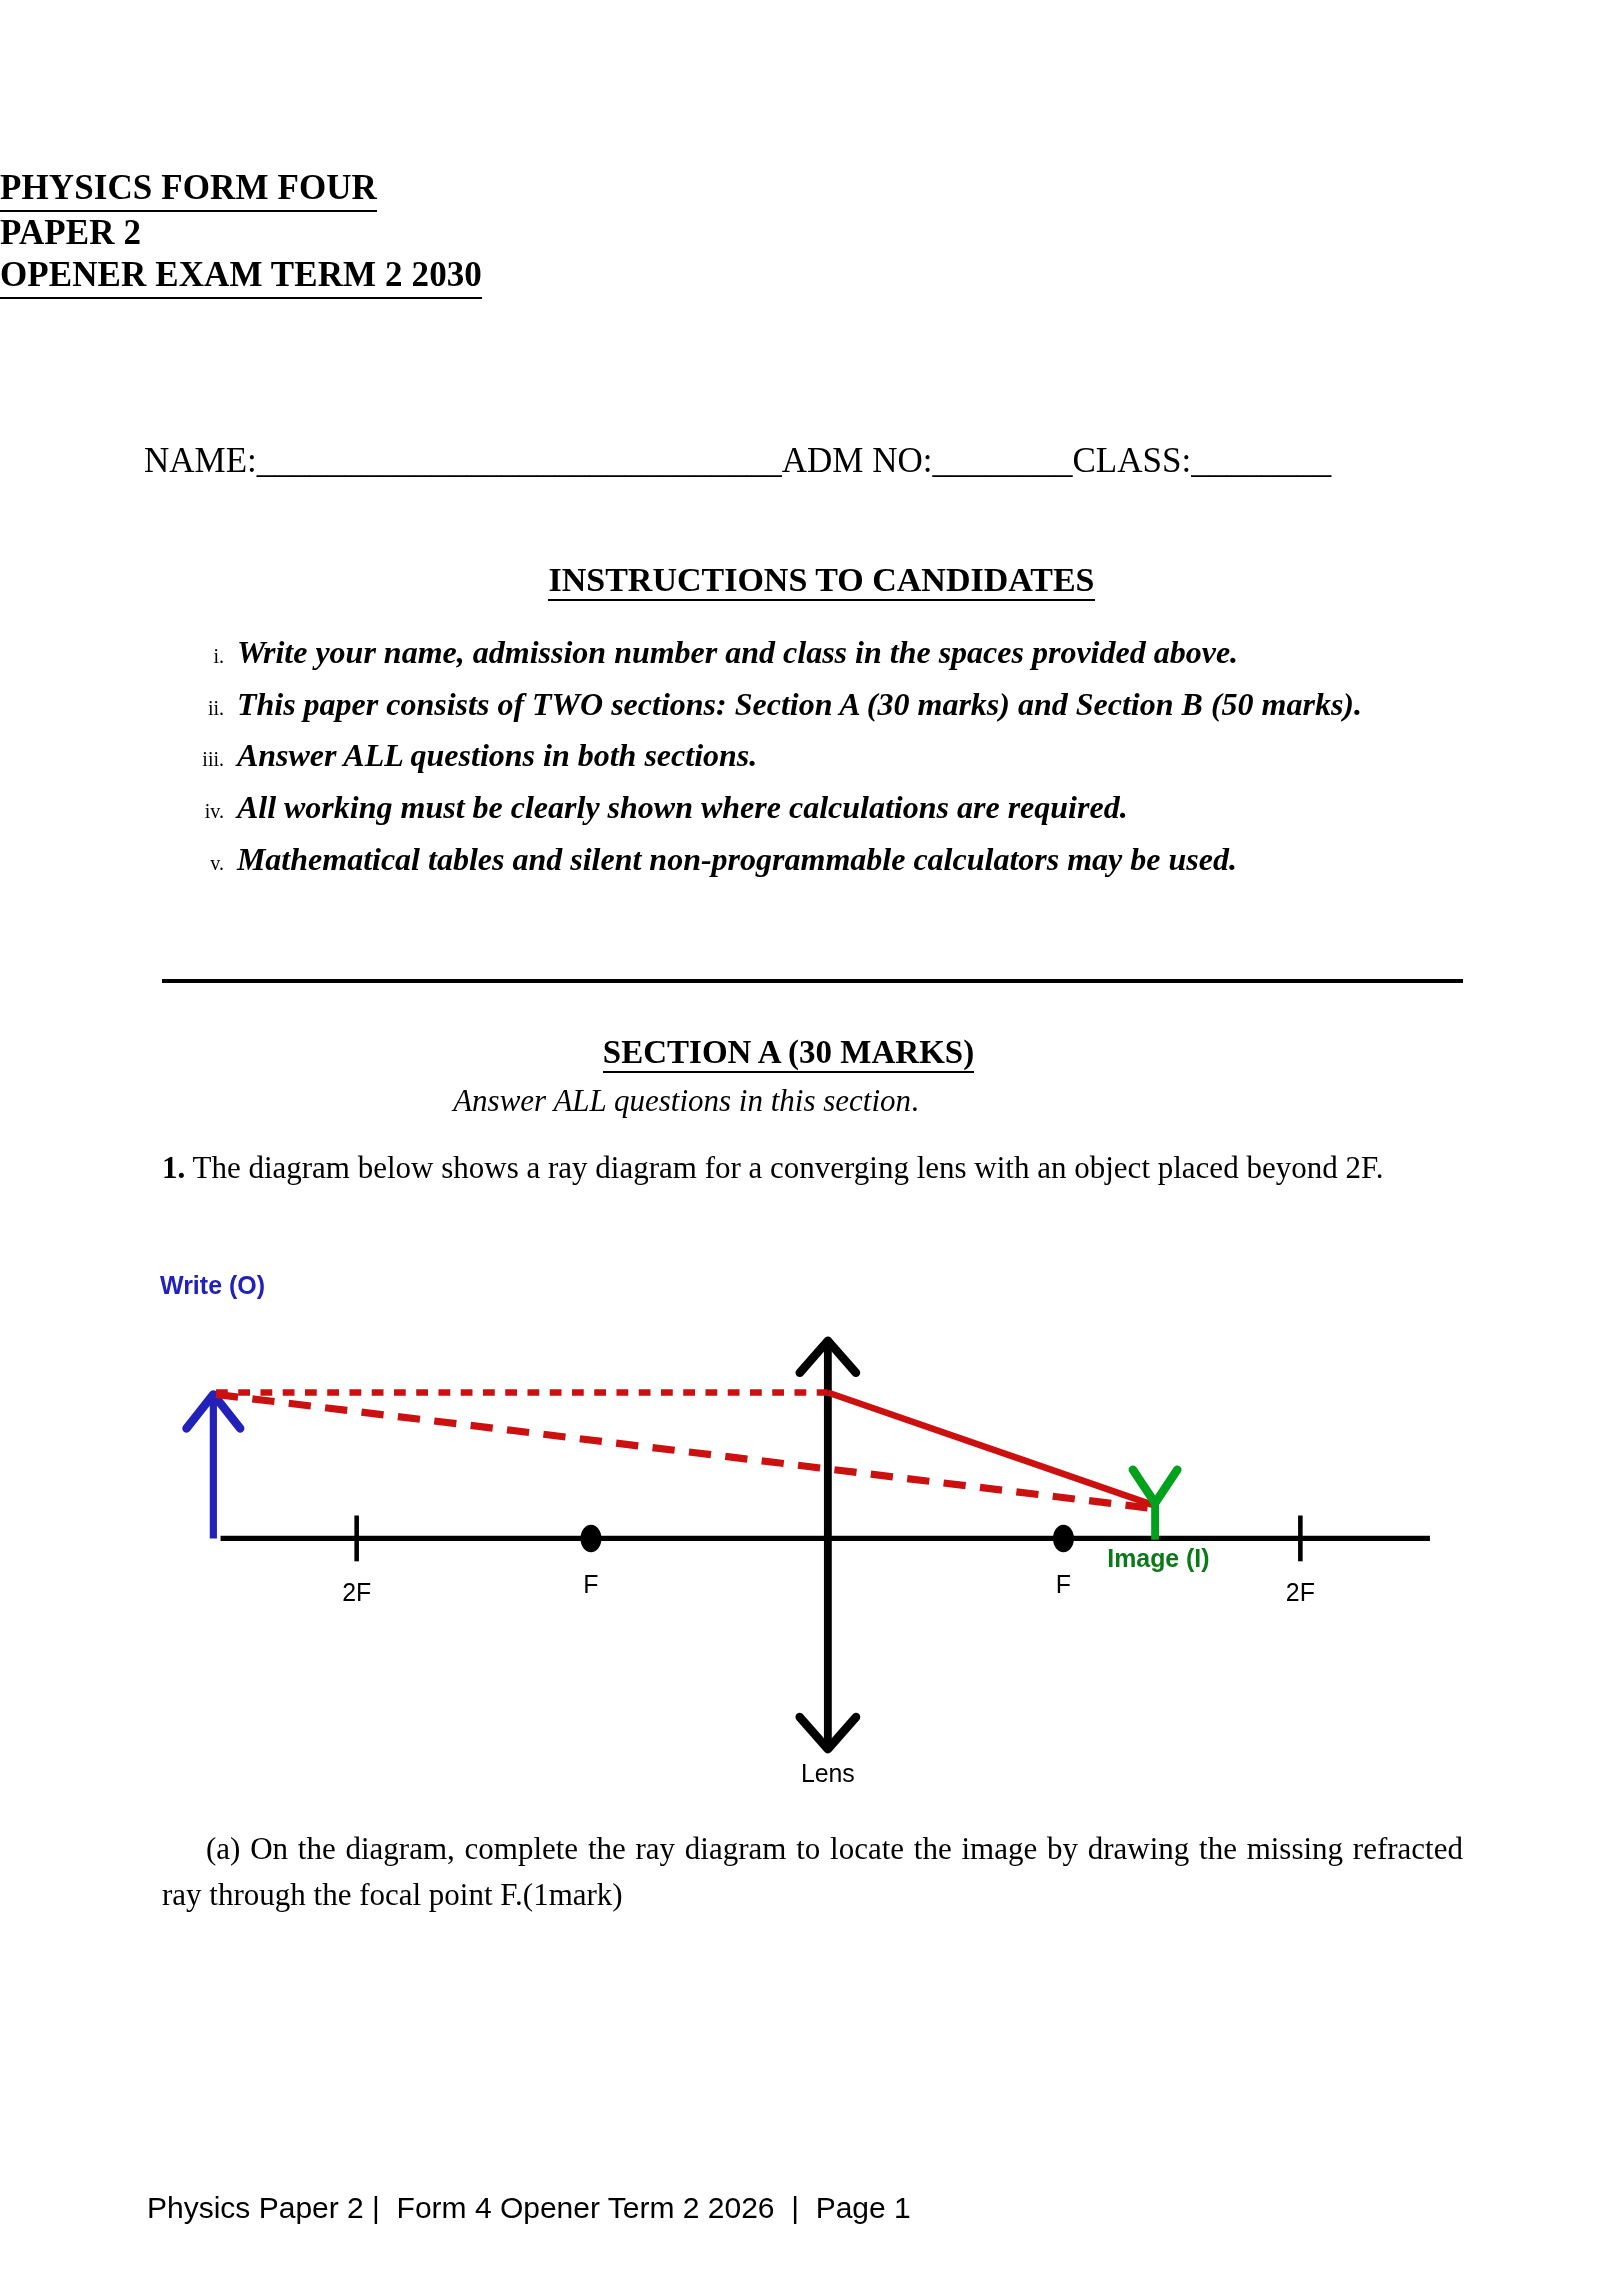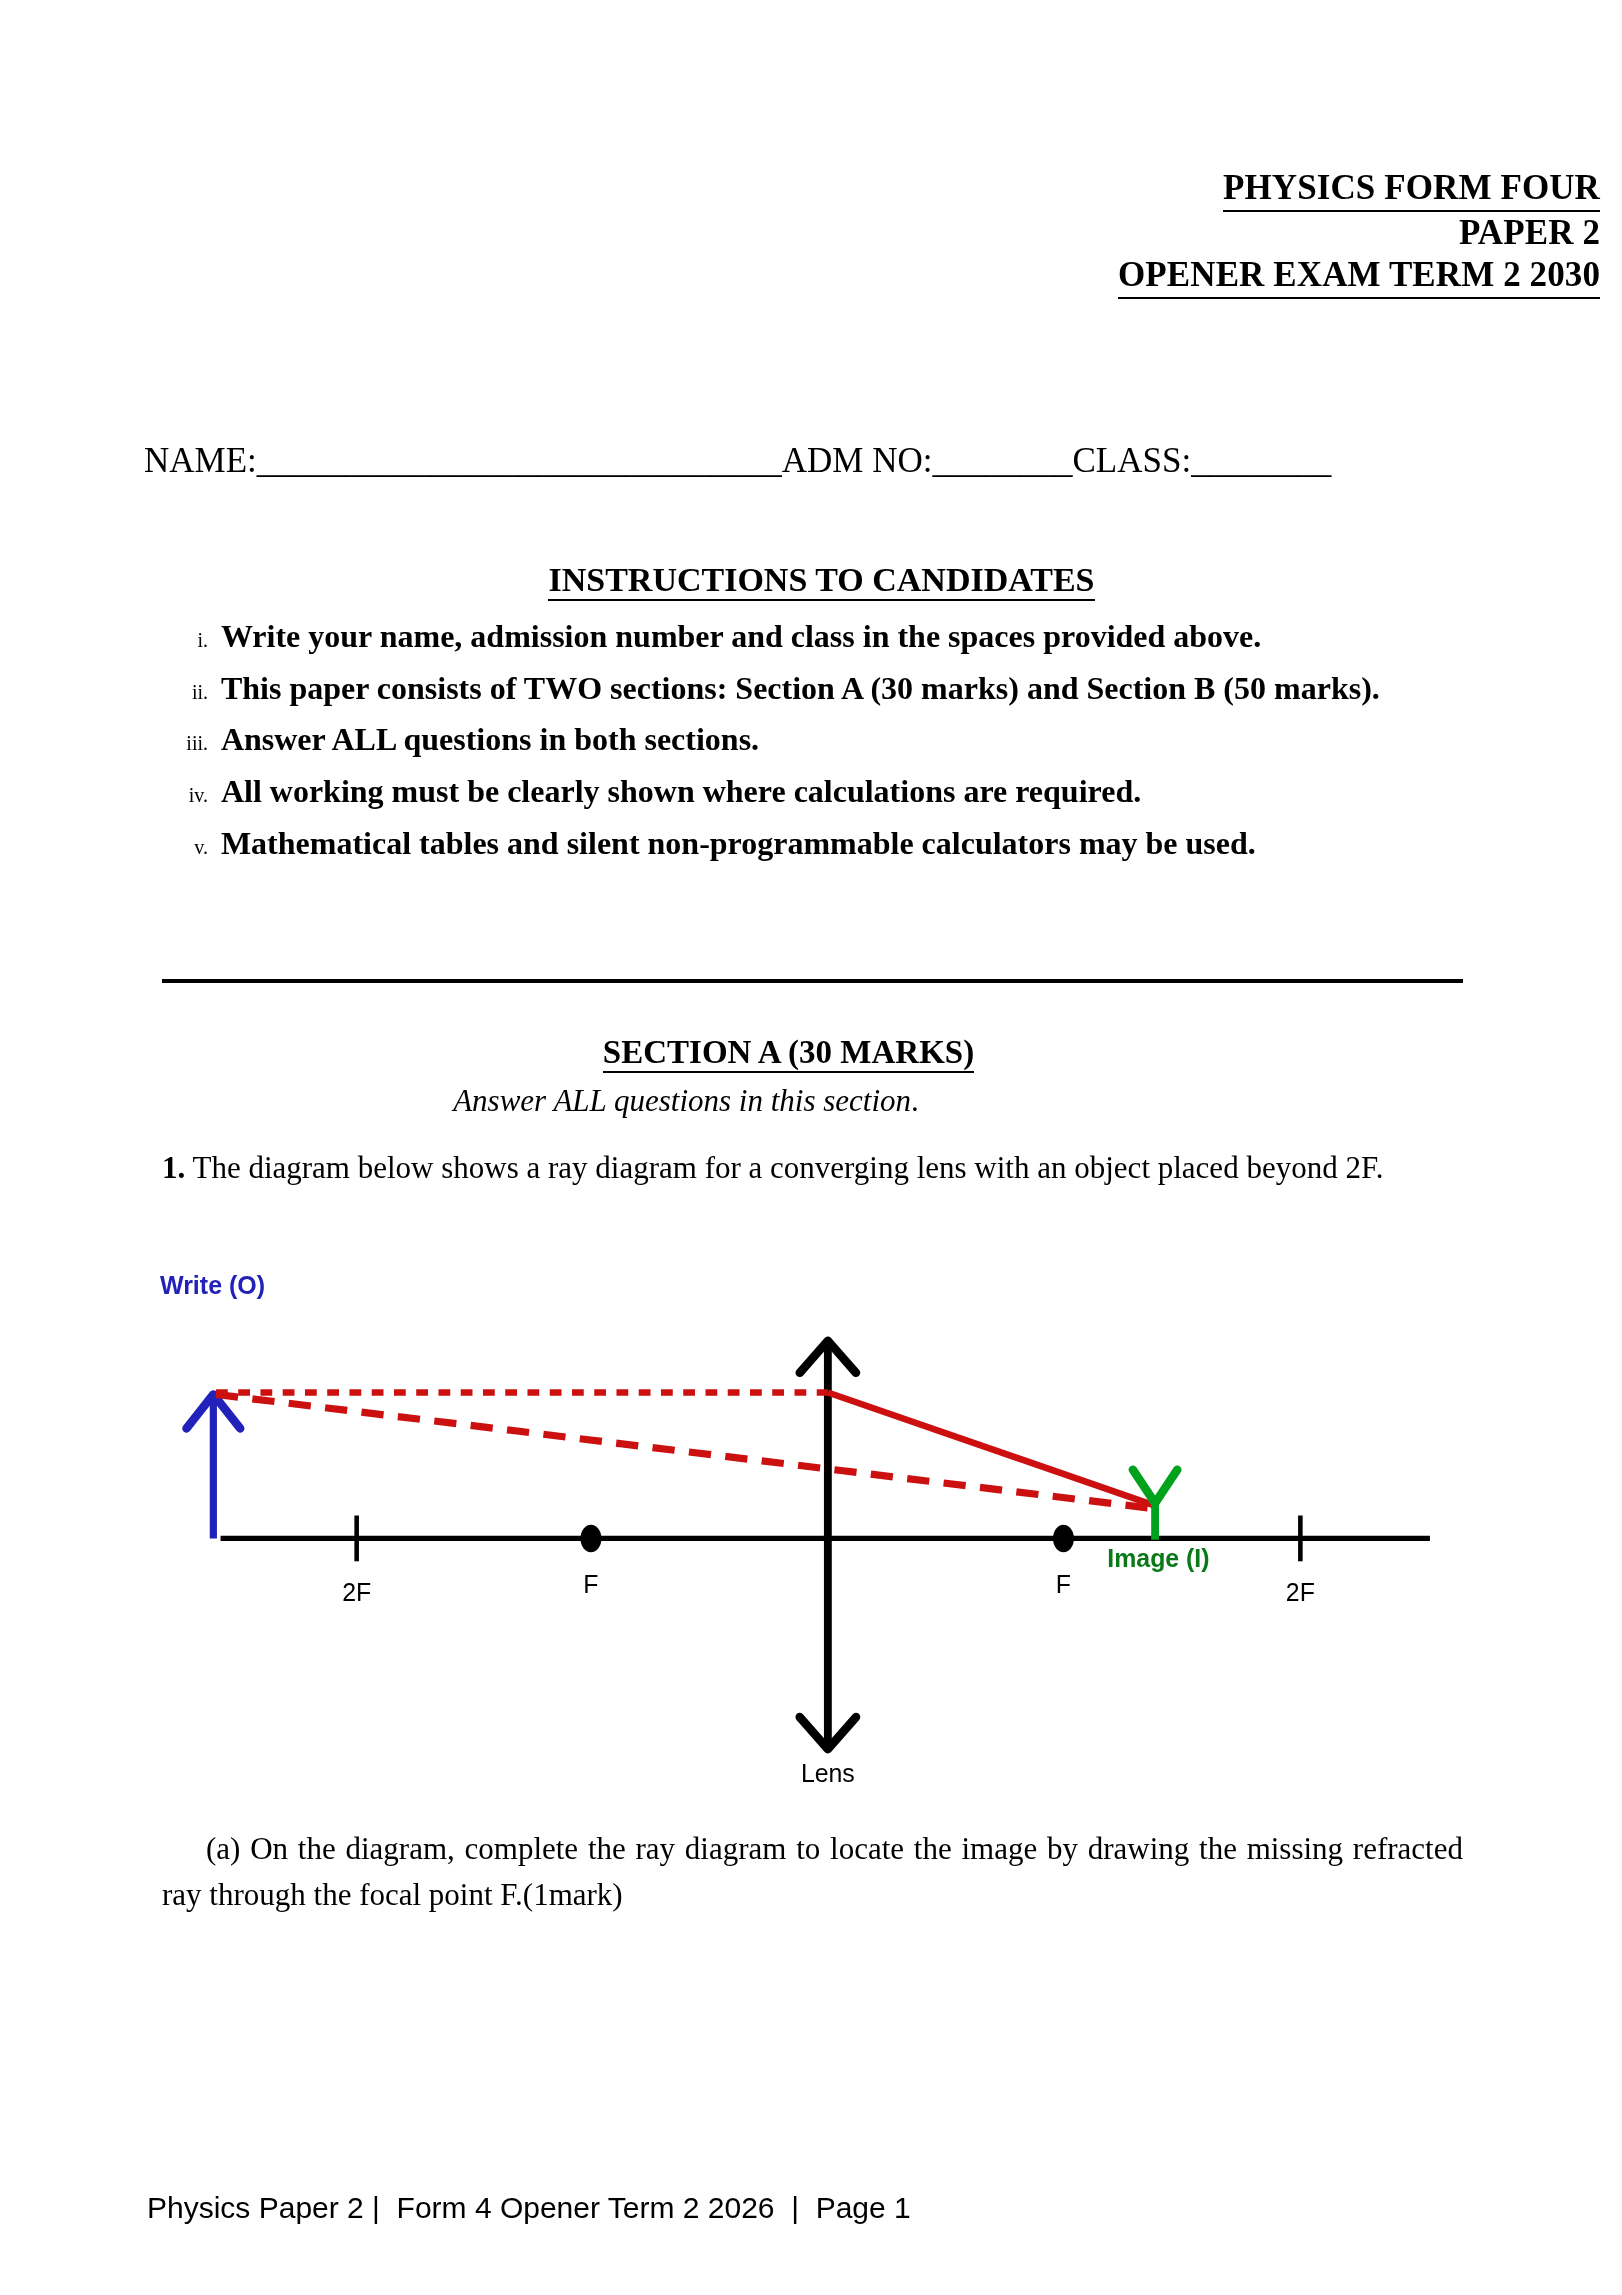--- a/index.html
+++ b/index.html
@@ -8,22 +8,22 @@
     background:#ffffff;
     font-family:"Liberation Serif", serif;
     color:#000000;
     position:relative;
     overflow:hidden;
   }
   .page { position:absolute; inset:0; }
 
   
   .doc-header {
-    position:absolute; left:16px; top:167px; width:1584px;
-    text-align:right;
+    position:absolute; left:0; top:167px; width:1584px;
+    text-align:left;
   }
   .doc-header .hline {
     font-family:"Liberation Serif", serif;
     font-weight:bold;
     font-size:35px;
     line-height:1.21;
     letter-spacing:0.1px;
     white-space:nowrap;
   }
   .doc-header .hline > span { display:inline-block; }
@@ -40,23 +40,23 @@
   
   .instr-title {
     position:absolute; left:0; top:561px; width:1623px;
     text-align:center;
     font-weight:bold; font-size:34px;margin-left:10px;
   }
   .instr-title > span { border-bottom:2.6px solid #000; padding-bottom:1.3px; }
 
   ol.instructions {
     position:absolute; left:164px; top:615px; width:1302px;
-    margin:0; padding:0 0 0 49px;
+    margin:16px; padding:0 0 0 49px;
     list-style:lower-roman;
-    font-weight:bold;
+    font-style:italic; font-weight:bold;
     font-size:32px; line-height:1.33;
   }
   ol.instructions li {
     margin:0 0 9.2px 0;
     padding-left:7.9px;
   }
   ol.instructions li::marker { font-size:20px; font-style:normal; font-weight:normal; }
 
   .rule {
     position:absolute; left:162px; top:979px;

